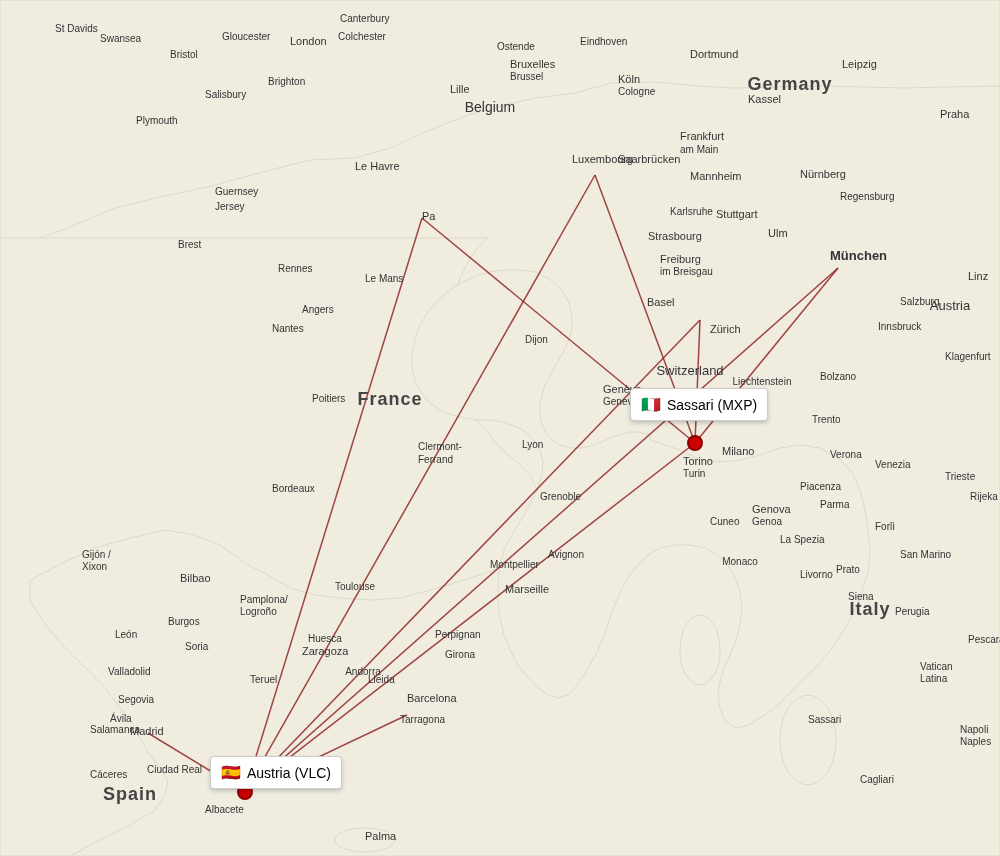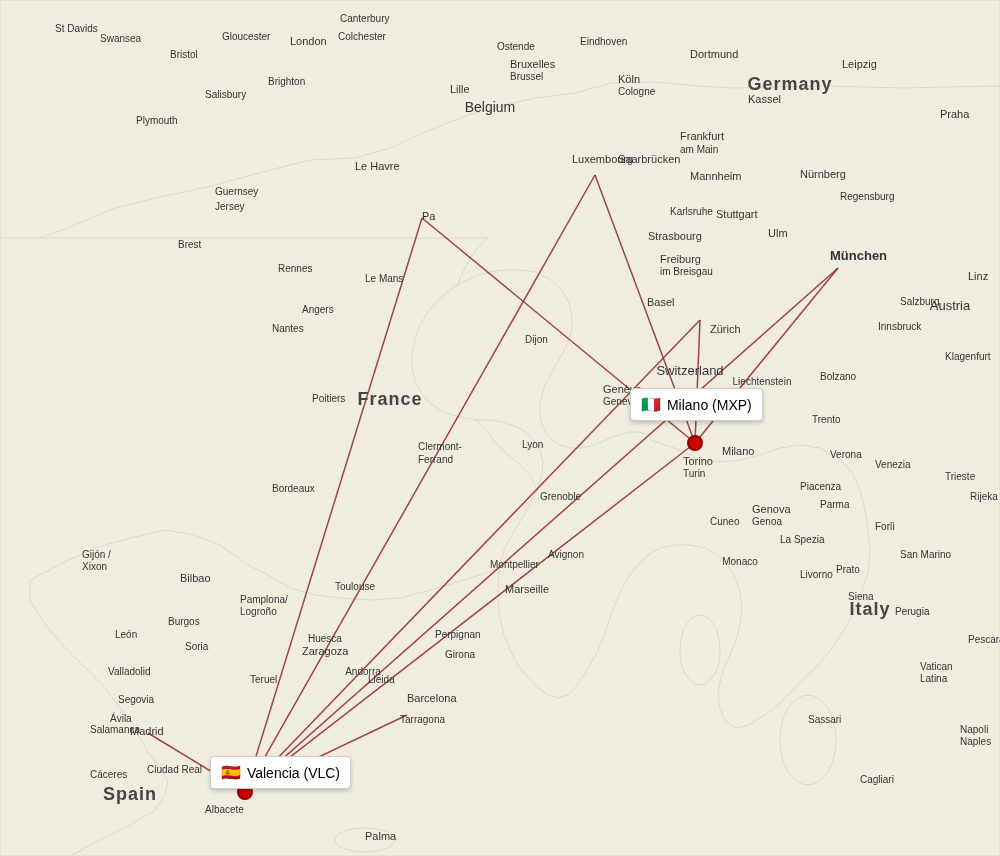--- a/index.html
+++ b/index.html
@@ -334,21 +334,21 @@
     <text class="map-label map-label-xs" x="147" y="773">Ciudad Real</text>
     <text class="map-label map-label-xs" x="205" y="813">Albacete</text>
     <text class="map-label map-label-xs" x="185" y="650">Soria</text>
     <text class="map-label map-label-xs" x="250" y="683">Teruel</text>
     <text class="map-label map-label-xs" x="82" y="558">Gijón /</text>
     <text class="map-label map-label-xs" x="82" y="570">Xixon</text>
   </svg>
 
   <div class="location-label" id="label-milano">
     <span class="flag">🇮🇹</span>
-    <span>Milano (MXP)</span>
+    <span>Sassari (MXP)</span>
   </div>
 
   <div class="location-label" id="label-valencia">
     <span class="flag">🇪🇸</span>
-    <span>Valencia (VLC)</span>
+    <span>Austria (VLC)</span>
   </div>
 
 </div>
 
 </body></html>

